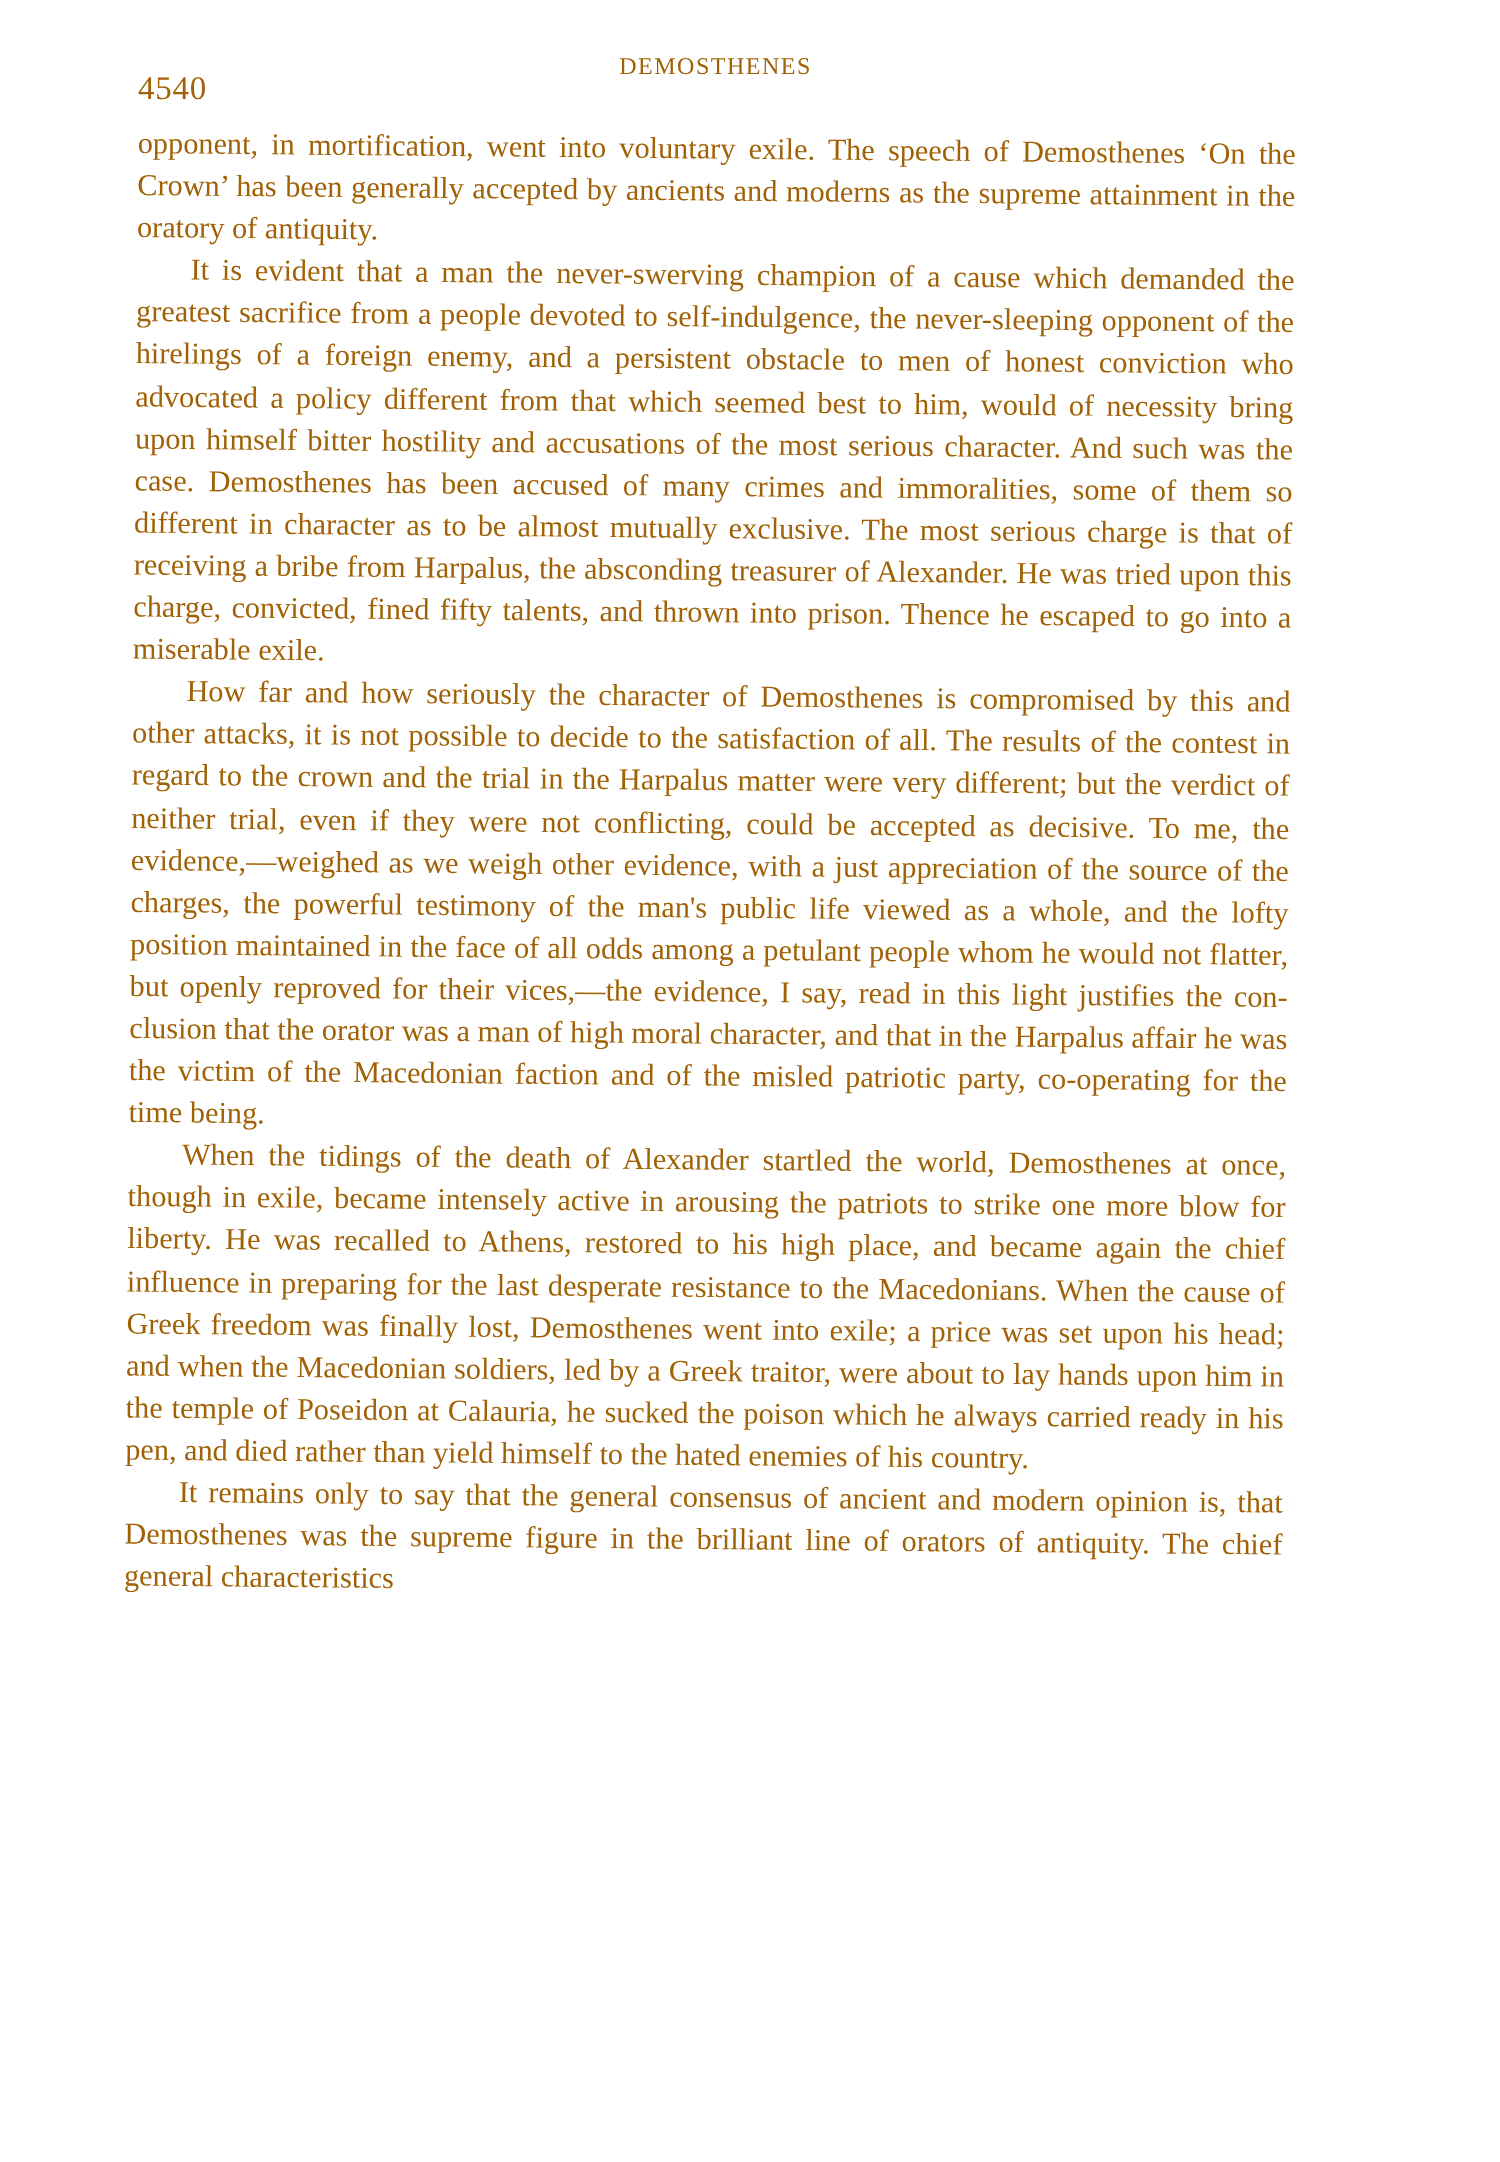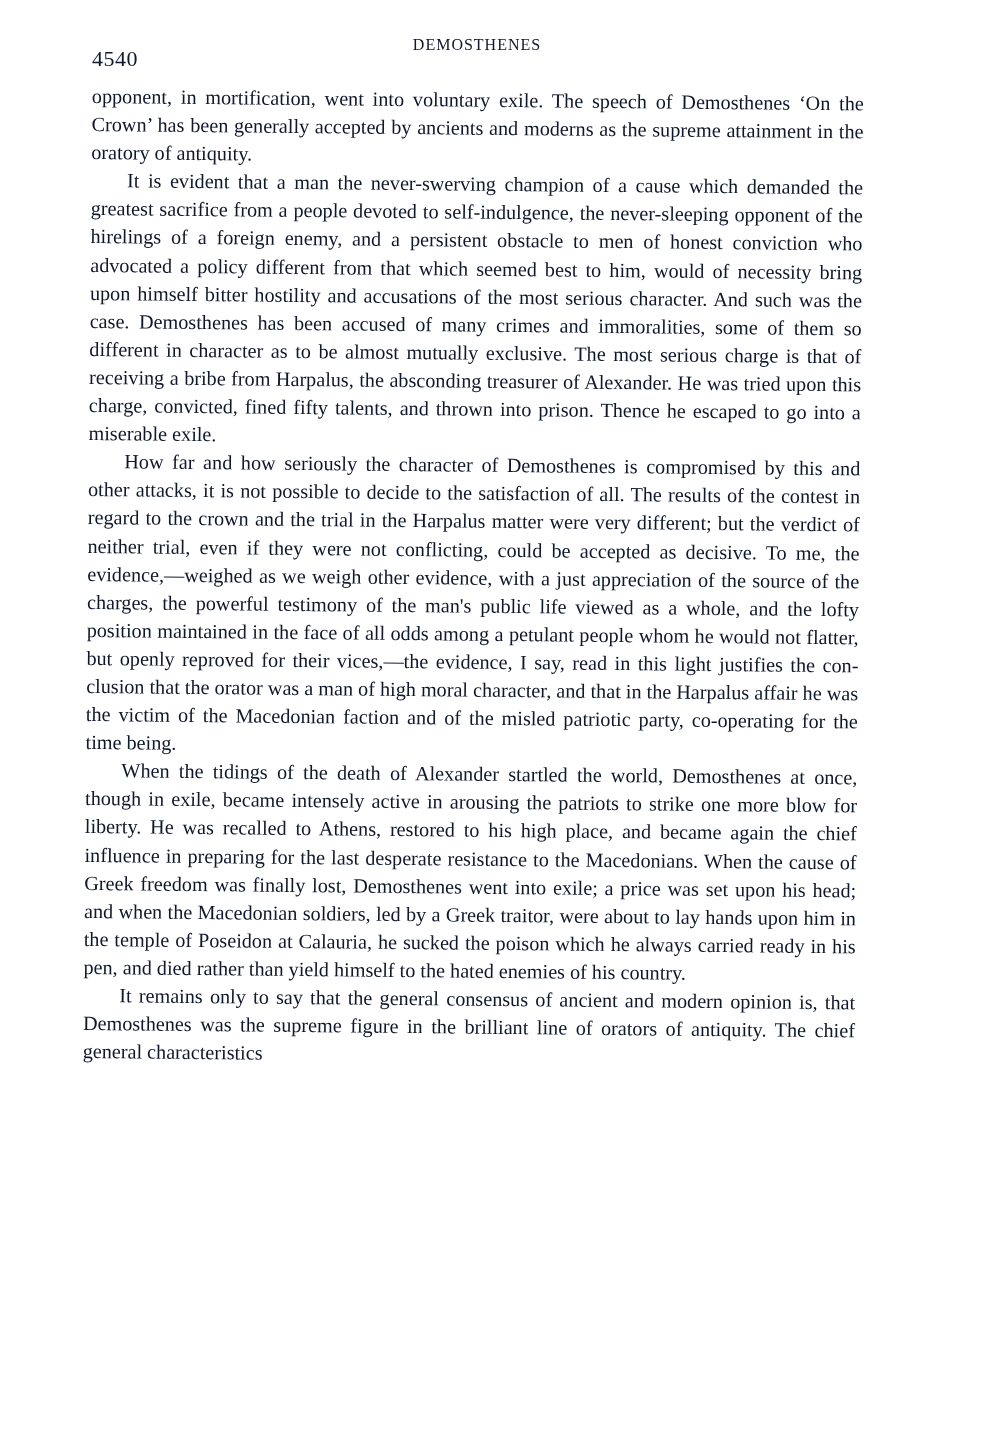--- a/index.html
+++ b/index.html
@@ -1,19 +1,19 @@
 <!DOCTYPE html>
 <html><head>
 <meta charset="utf-8">
 <style>
   html, body { margin: 0; padding: 0; background: #ffffff; }
   body { width: 1000px; height: 1441px; position: relative; overflow: hidden; }
   .page {
     position: absolute; left: 0; top: 0; width: 1000px; height: 1056px;
-    background: #ffffff; color: #0f172a;
+    background: #ffffff; color: #a16207;
     font-family: "Liberation Serif", "DejaVu Serif", serif;
   }
   .header {
     position: absolute; top: 36px; left: 92px; width: 770px; height: 30px;
   }
   .page-number {
     position: absolute; left: 0; top: 10px; font-size: 22px; letter-spacing: 0.5px;
   }
   .running-head {
     position: absolute; left: 0; right: 0; top: 0; text-align: center;

